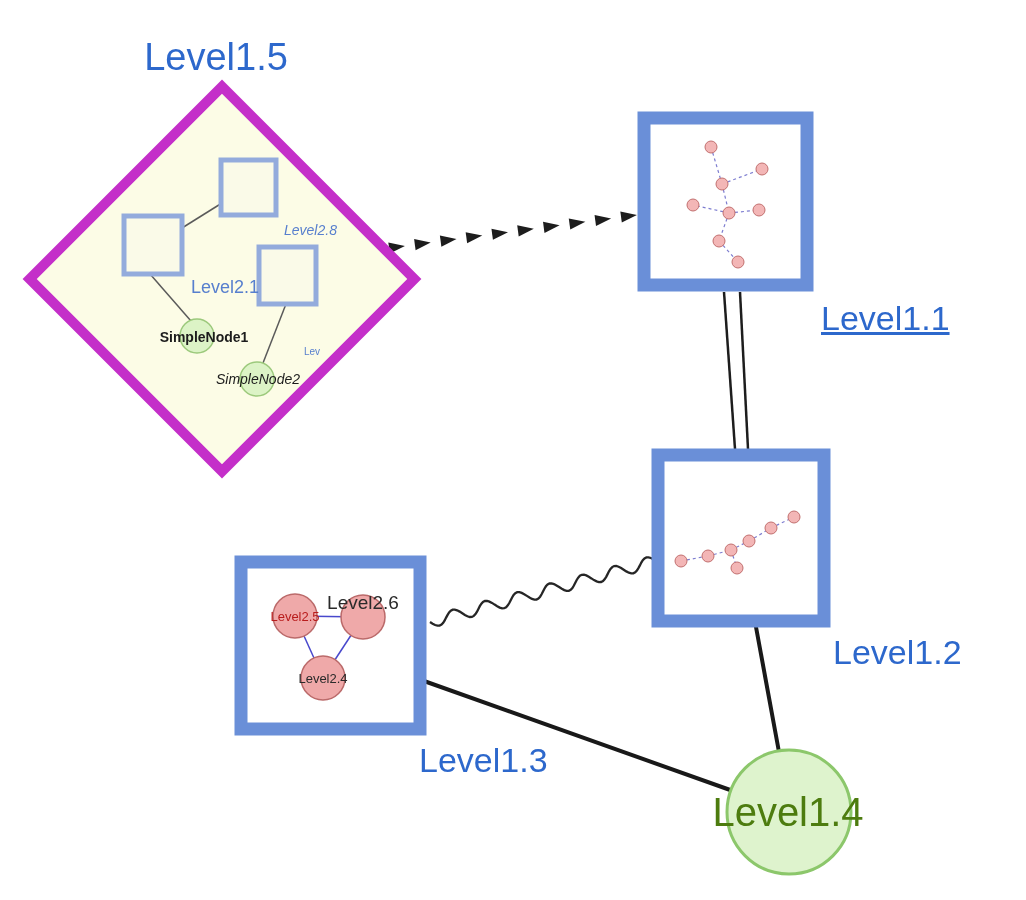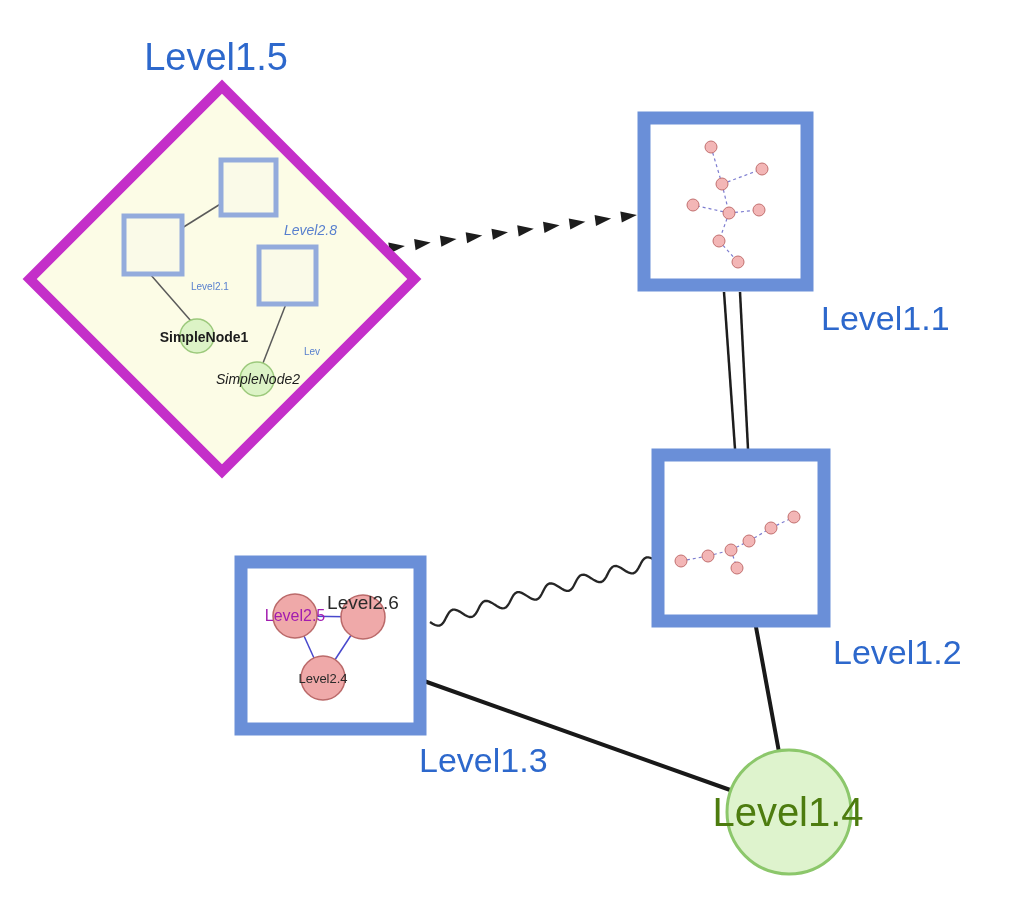--- a/index.html
+++ b/index.html
@@ -84,28 +84,28 @@
       <line x1="295" y1="616" x2="363" y2="617" stroke="#4848cc" stroke-width="1.5"></line>
       <line x1="295" y1="616" x2="323" y2="678" stroke="#4848cc" stroke-width="1.5"></line>
       <line x1="363" y1="617" x2="323" y2="678" stroke="#4848cc" stroke-width="1.5"></line>
       <circle cx="295" cy="616" r="22" fill="#efa9a9" stroke="#bb6a6a" stroke-width="1.5"></circle>
       <circle cx="363" cy="617" r="22" fill="#efa9a9" stroke="#bb6a6a" stroke-width="1.5"></circle>
       <circle cx="323" cy="678" r="22" fill="#efa9a9" stroke="#bb6a6a" stroke-width="1.5"></circle>
       <circle cx="789" cy="812" r="62" fill="#def3cd" stroke="#8cc76b" stroke-width="3"></circle>
     </svg>
 
   <div class="lbl anchor-middle" style="left: 216px; top: 57px; font-size: 38px; color: rgb(45, 104, 204);">Level1.5</div>
-  <div class="lbl anchor-start" style="left: 821px; top: 318px; font-size: 34px; color: rgb(45, 104, 204);">Level1.1</div>
+  <div class="lbl anchor-start" style="left: 821px; top: 318px; font-size: 34px; color: rgb(45, 104, 204); text-decoration: underline;">Level1.1</div>
   <div class="lbl anchor-start" style="left: 833px; top: 652px; font-size: 34px; color: rgb(45, 104, 204);">Level1.2</div>
   <div class="lbl anchor-start" style="left: 419px; top: 760px; font-size: 34px; color: rgb(45, 104, 204);">Level1.3</div>
   <div class="lbl anchor-middle" style="left: 788px; top: 812px; font-size: 40px; color: #4d7c0f;">Level1.4</div>
 
   <div class="lbl anchor-start" style="left: 284px; top: 230px; font-size: 14px; color: rgb(87, 127, 206); font-style: italic;">Level2.8</div>
-  <div class="lbl anchor-start" style="left: 191px; top: 287px; font-size: 10px; color: rgb(87, 127, 206); text-align: right;">Level2.1</div>
+  <div class="lbl anchor-start" style="left: 191px; top: 287px; font-size: 18px; color: rgb(87, 127, 206); text-align: right;">Level2.1</div>
   <div class="lbl anchor-start" style="left: 304px; top: 312px; font-size: 10px; color: rgb(87, 127, 206); margin-top: 40px;">Lev</div>
 
   <div class="lbl anchor-middle" style="left: 204px; top: 337px; font-size: 14px; color: rgb(28, 28, 28); font-weight: bold;">SimpleNode1</div>
   <div class="lbl anchor-middle" style="left: 258px; top: 379px; font-size: 14px; color: rgb(28, 28, 28); font-style: italic;">SimpleNode2</div>
 
-  <div class="lbl anchor-middle" style="left: 295px; top: 616px; font-size: 16px; color: #a21caf;">Level2.5</div>
+  <div class="lbl anchor-middle" style="left: 295px; top: 616px; font-size: 13px; color: #b91c1c;">Level2.5</div>
   <div class="lbl anchor-middle" style="left: 363px; top: 602px; font-size: 19px; color: rgb(42, 42, 42);">Level2.6</div>
   <div class="lbl anchor-middle" style="left: 323px; top: 678px; font-size: 13px; color: rgb(42, 42, 42);">Level2.4</div>
 </div>
 
 </body></html>

